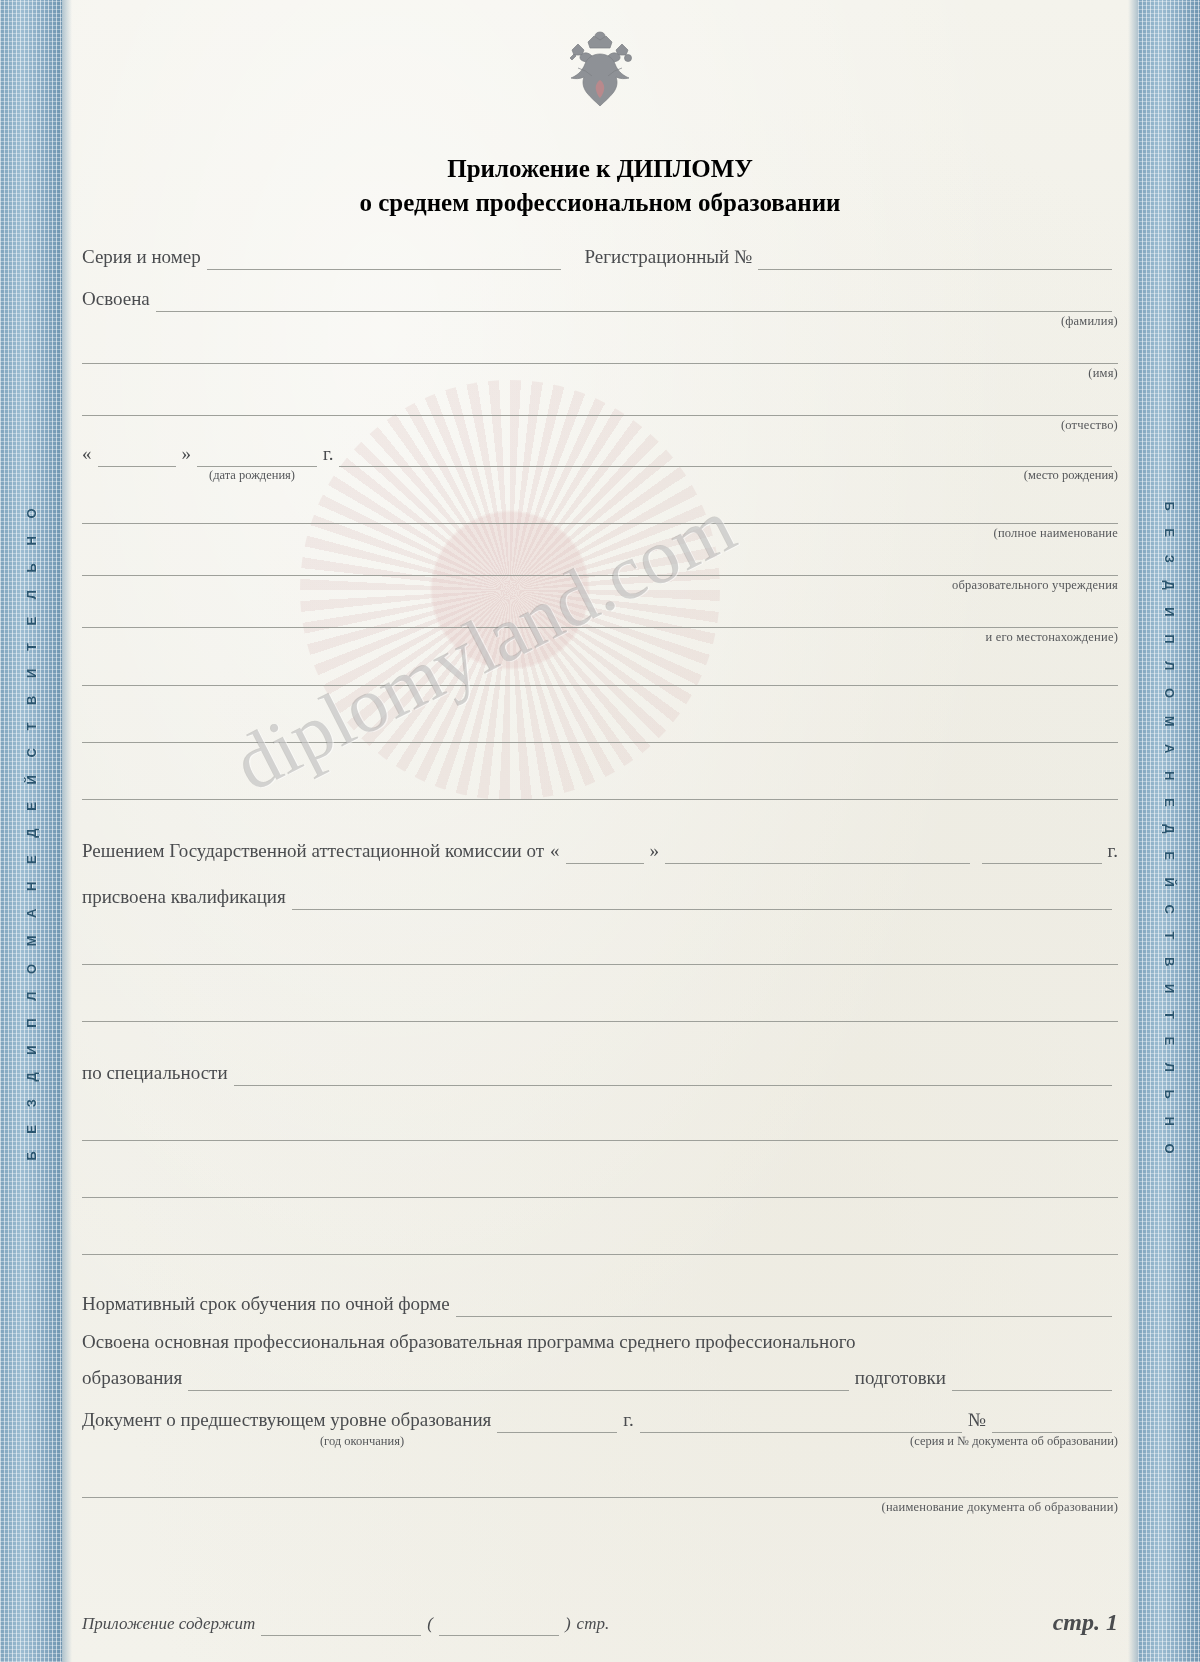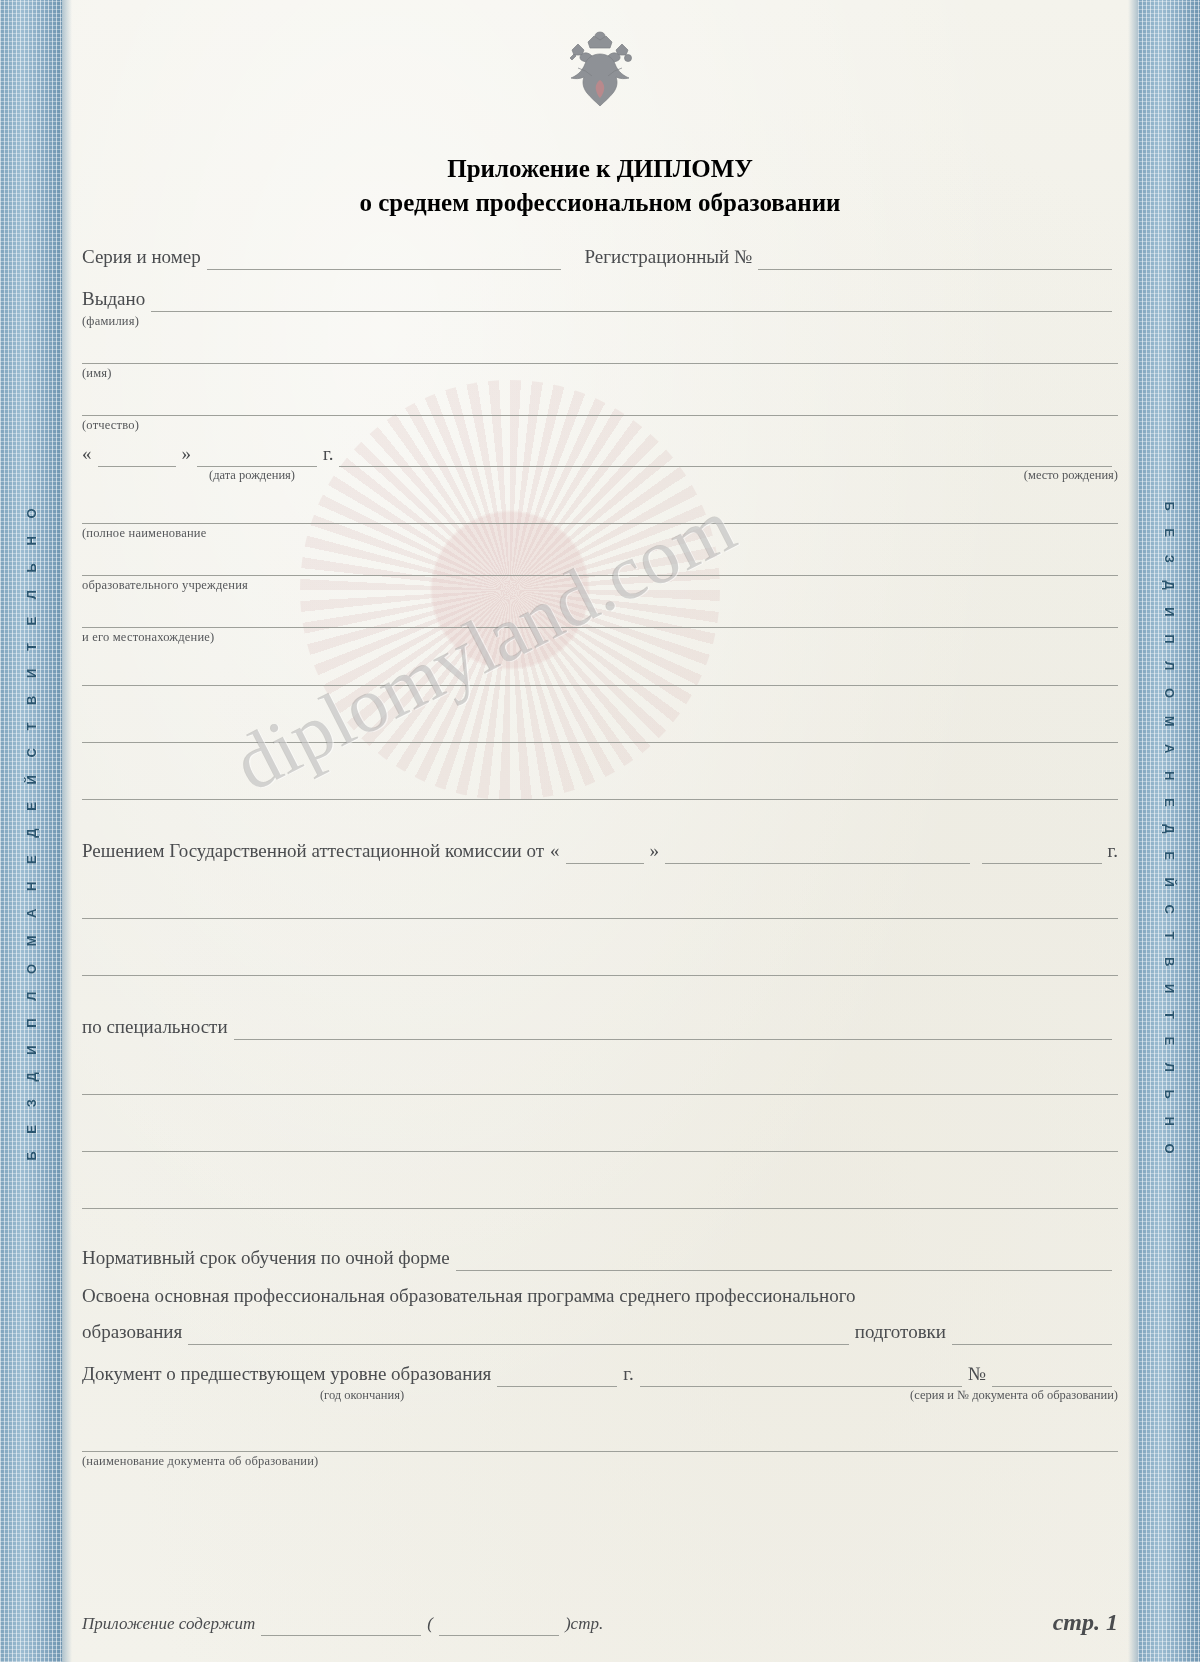--- a/index.html
+++ b/index.html
@@ -133,21 +133,21 @@
     margin: 0 6px;
   }
   .fill.tiny { flex: 0 0 78px; }
   .fill.sm { flex: 0 0 120px; }
   .fill.md { flex: 0 0 160px; }
   .gap { flex: 0 0 18px; }
 
   .hint {
     font-size: 12.5px;
     color: #55575a;
-    text-align: left;
+    text-align: right;
     margin-top: 2px;
     letter-spacing: 0.2px;
   }
   .blankline {
     border-bottom: 1px solid #9ea09a;
     height: 26px;
     margin-top: 8px;
   }
 
   .two-hints {
@@ -252,21 +252,21 @@
 
       <div class="row">
         <span class="lbl">Серия и номер</span>
         <span class="fill"></span>
         <span class="gap"></span>
         <span class="lbl">Регистрационный №</span>
         <span class="fill"></span>
       </div>
 
       <div class="row" style="margin-top:18px;">
-        <span class="lbl">Выдано</span>
+        <span class="lbl">Освоена</span>
         <span class="fill"></span>
       </div>
       <div class="hint">(фамилия)</div>
 
       <div class="blankline"></div>
       <div class="hint">(имя)</div>
 
       <div class="blankline"></div>
       <div class="hint">(отчество)</div>
 
@@ -299,20 +299,24 @@
       <div class="row" style="margin-top:40px;">
         <span class="lbl">Решением Государственной аттестационной комиссии от</span>
         <span class="lbl" style="margin-left:6px;">«</span>
         <span class="fill tiny"></span>
         <span class="lbl">»</span>
         <span class="fill"></span>
         <span class="fill sm"></span>
         <span class="lbl">г.</span>
       </div>
 
+      <div class="row" style="margin-top:22px;">
+        <span class="lbl">присвоена квалификация</span>
+        <span class="fill"></span>
+      </div>
       <div class="blankline" style="margin-top:28px;"></div>
       <div class="blankline" style="margin-top:30px;"></div>
 
       <div class="row" style="margin-top:40px;">
         <span class="lbl">по специальности</span>
         <span class="fill"></span>
       </div>
       <div class="blankline" style="margin-top:28px;"></div>
       <div class="blankline" style="margin-top:30px;"></div>
       <div class="blankline" style="margin-top:30px;"></div>
@@ -349,19 +353,19 @@
       <div class="hint">(наименование документа об образовании)</div>
     </div>
   </div>
 
   <div class="footer">
     <span class="lbl">Приложение содержит</span>
     <span class="fill md"></span>
     <span class="lbl">(</span>
     <span class="fill sm"></span>
     <span class="lbl">)</span>
-    <span class="lbl" style="text-align:right;">стр.</span>
+    <span class="lbl" style="margin-left:6px;text-align:right;">стр.</span>
     <span style="flex:1 1 auto;"></span>
     <span class="pageno">стр. 1</span>
   </div>
 
   <div class="watermark">diplomyland.com</div>
 </div>
 
 </body></html>

